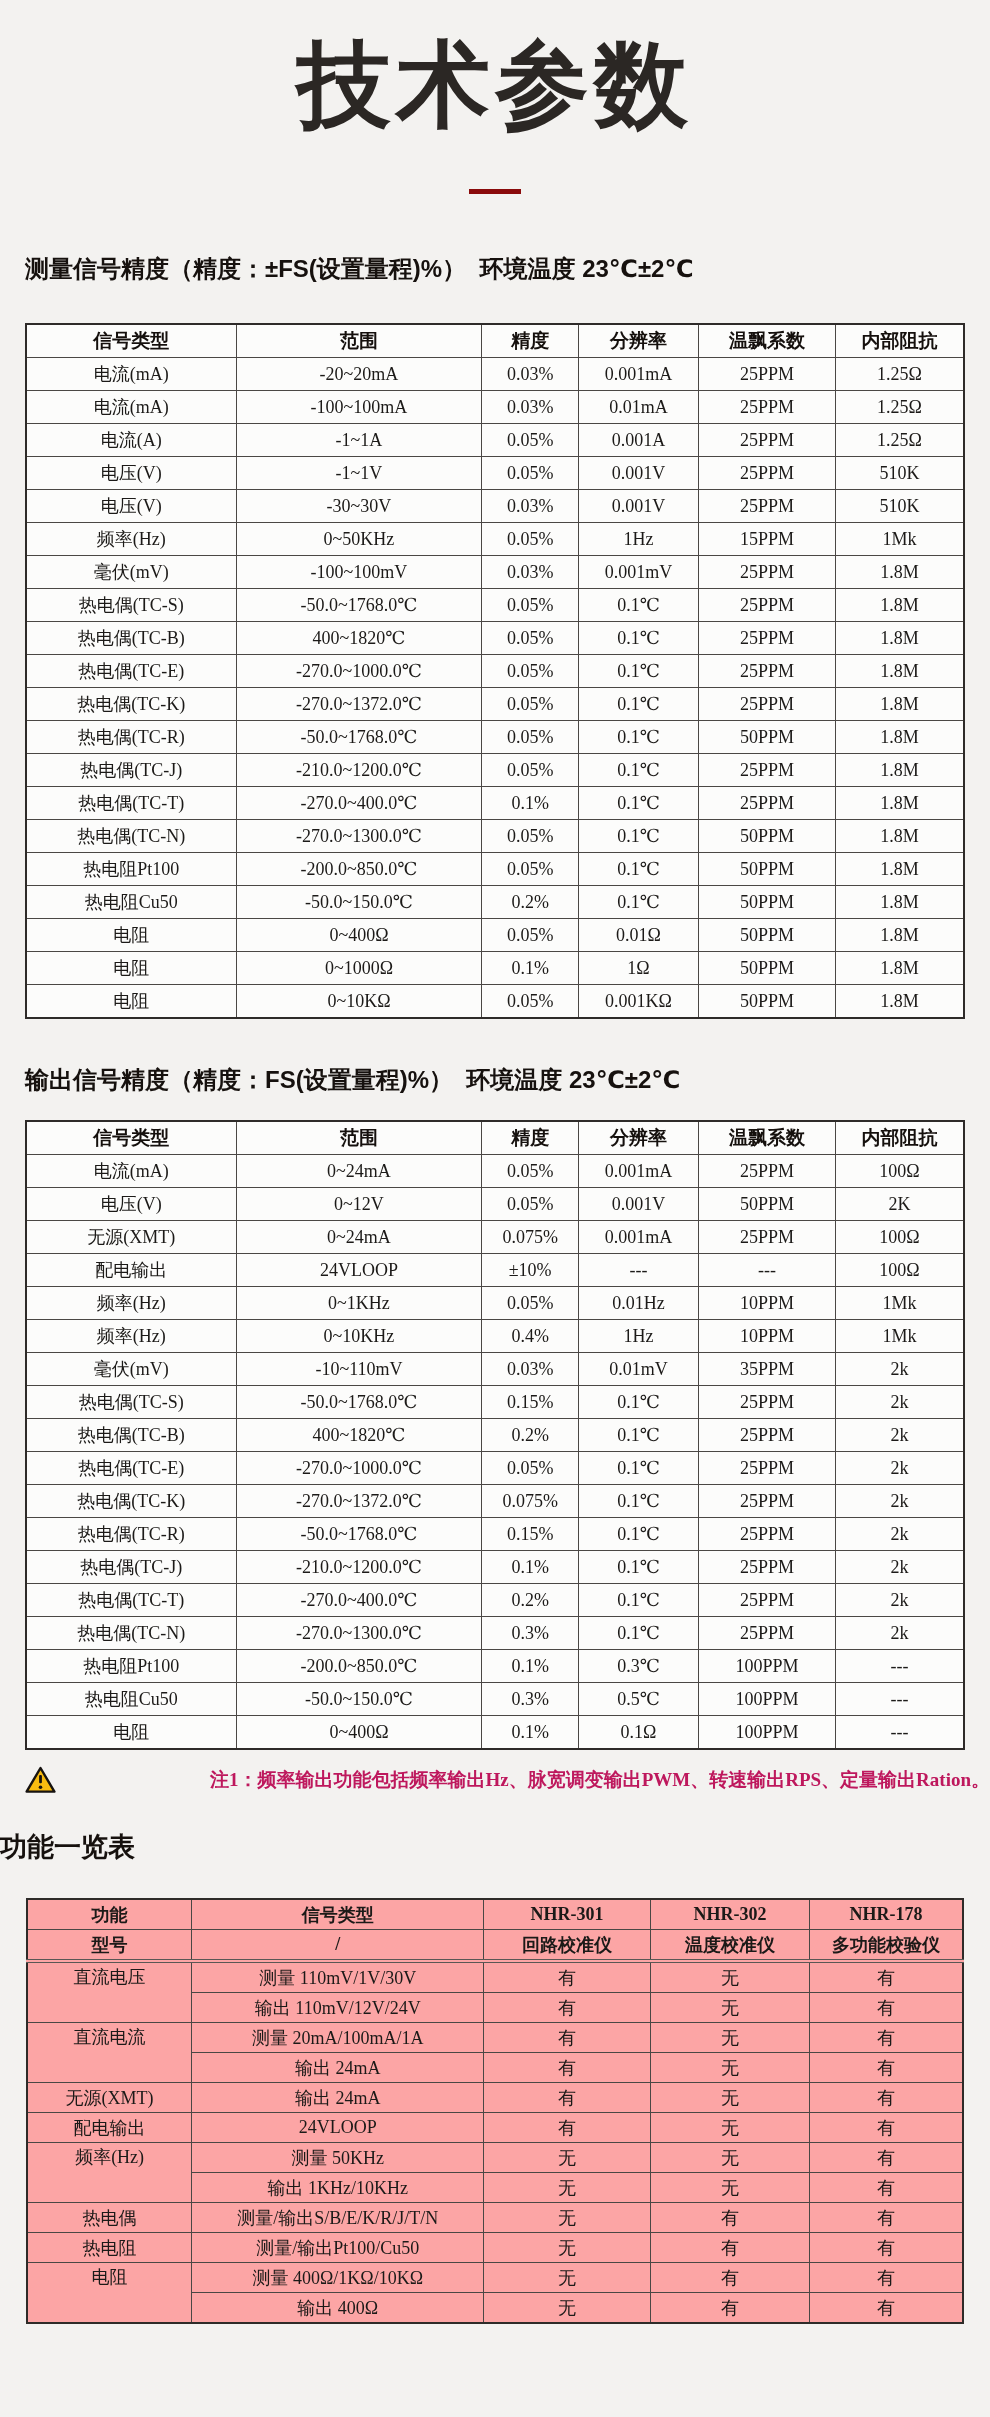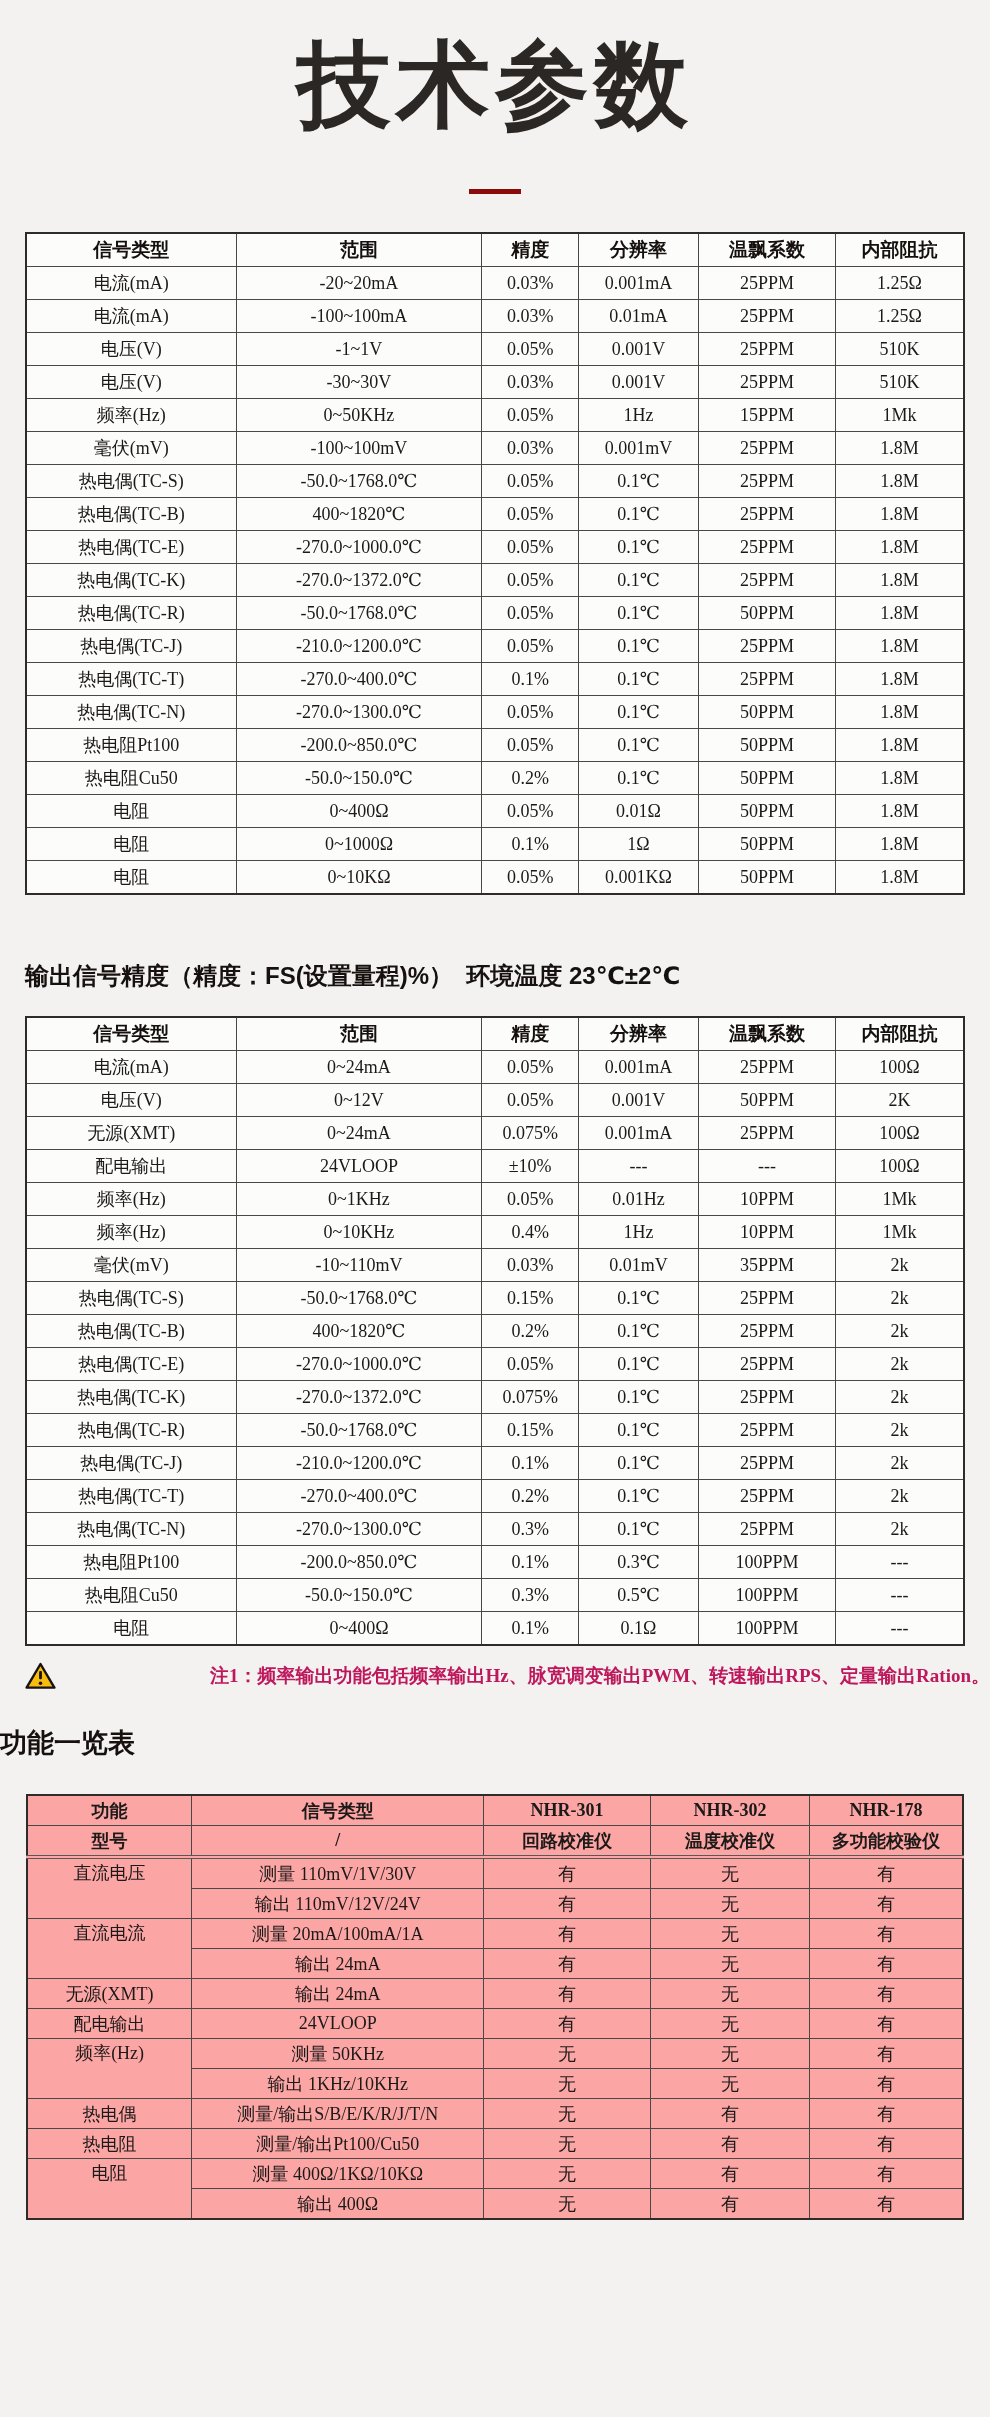--- a/index.html
+++ b/index.html
@@ -40,21 +40,21 @@
   .section-heading {
     font-family: "Liberation Sans", "DejaVu Sans", sans-serif;
     font-weight: 700;
     font-size: 24px;
     line-height: 33px;
     color: #16110e;
     margin: 58px 25px 0 25px;
     white-space: pre-wrap;
   }
   .section-heading.second {
-    margin-top: 64px;
+    margin-top: 44px;
   }
   table.spec-table {
     width: 940px;
     margin: 38px auto 0;
     border-collapse: collapse;
     table-layout: fixed;
     background: #fcfcfb;
     border: 2px solid #2e2b29;
   }
   table.spec-table.second {
@@ -131,20 +131,21 @@
 </style>
 </head>
 <body>
 
 <div class="page">
 
   <h1 class="main-title">技术参数</h1>
 
   <div class="title-divider"></div>
 
+  <div class="section-heading">测量信号精度（精度：±FS(设置量程)%）  环境温度 23℃±2℃</div>
 
   <table class="spec-table">
     <colgroup>
       <col style="width:22.4%">
         <col style="width:26.2%">
         <col style="width:10.3%">
       <col style="width:12.8%">
         <col style="width:14.6%">
         <col style="width:13.7%">
     </colgroup>
@@ -169,20 +170,28 @@
         </tr>
         <tr>
           <td>电流(mA)</td>
           <td>-100~100mA</td>
           <td>0.03%</td>
           <td>0.01mA</td>
           <td>25PPM</td>
           <td>1.25Ω</td>
         </tr>
         <tr>
+          <td>电流(A)</td>
+          <td>-1~1A</td>
+          <td>0.05%</td>
+          <td>0.001A</td>
+          <td>25PPM</td>
+          <td>1.25Ω</td>
+        </tr>
+        <tr>
           <td>电压(V)</td>
           <td>-1~1V</td>
           <td>0.05%</td>
           <td>0.001V</td>
           <td>25PPM</td>
           <td>510K</td>
         </tr>
         <tr>
           <td>电压(V)</td>
           <td>-30~30V</td>

